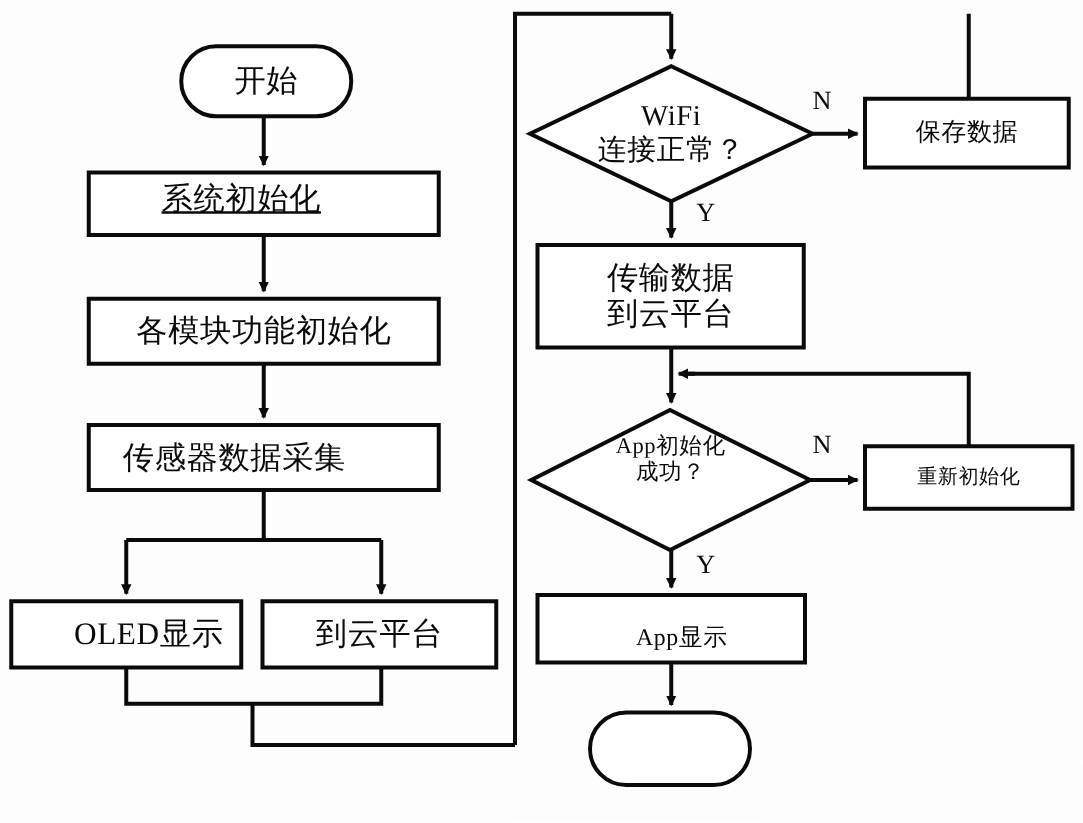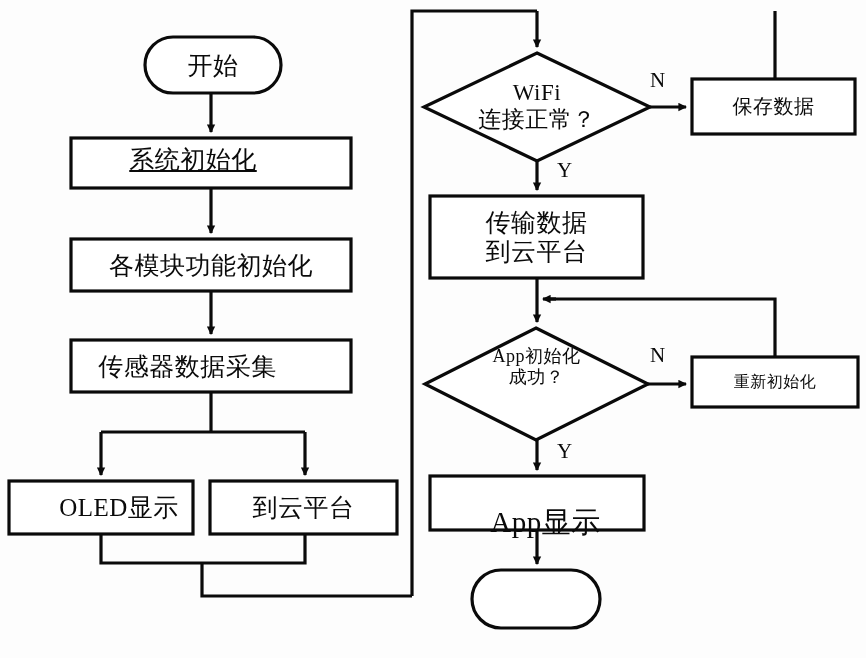--- a/index.html
+++ b/index.html
@@ -126,21 +126,21 @@
   <div class="node-label" style="left:692px; top:79px; width:163px; height:55px; font-size:20px;">保存数据</div>
 
   <div class="node-label" style="left:430px; top:196px; width:213px; height:82px; font-size:25px;border-radius:13px;">传输数据
 到云平台</div>
 
   <div class="node-label" style="left:435px; top:311px; width:203px; height:112px; font-size:18px;">App初始化
 成功？</div>
 
   <div class="node-label" style="left:692px; top:357px; width:166px; height:50px; font-size:16px;">重新初始化</div>
 
-  <div class="node-label" style="left:430px; top:496px; width:231px; height:54px; font-size:29px;">App显示</div>
+  <div class="node-label" style="left:430px; top:484px; width:231px; height:54px; font-size:19px;">App显示</div>
 
 
   <div class="edge-label" style="left:650px; top:70px;">N</div>
 
   <div class="edge-label" style="left:557px; top:160px;">Y</div>
 
   <div class="edge-label" style="left:650px; top:345px;">N</div>
 
   <div class="edge-label" style="left:557px; top:441px;">Y</div>
 

